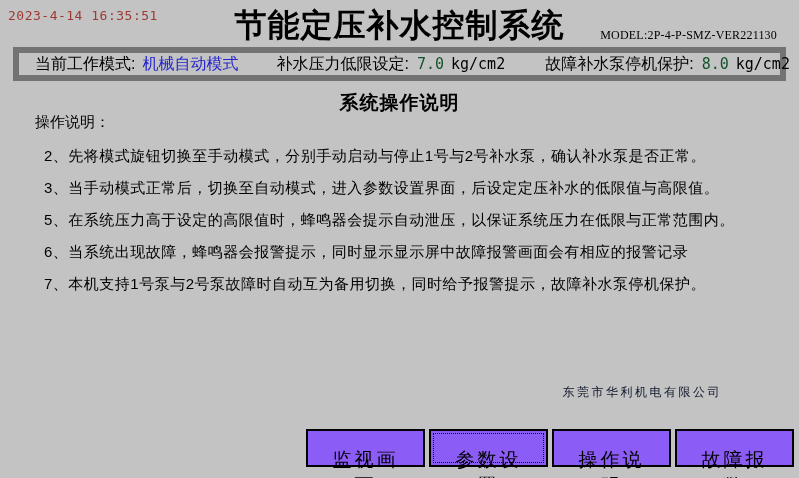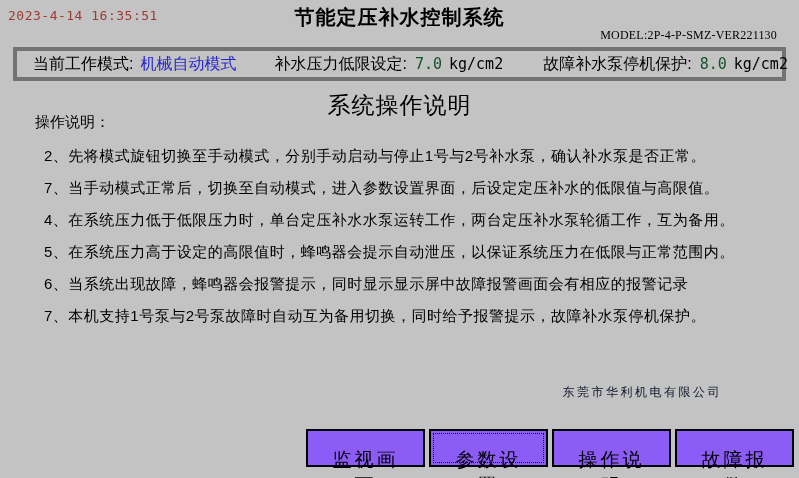--- a/index.html
+++ b/index.html
@@ -19,54 +19,54 @@
     font-family: "DejaVu Sans Mono", monospace;
     font-size: 13px;
     letter-spacing: 0.5px;
     color: #9e3a32;
     white-space: pre;
   }
   .title {
     position: absolute;
     left: 0; right: 0; top: 4px;
     text-align: center;
-    font-size: 20px;
+    font-size: 32px;
     font-weight: bold;
     letter-spacing: 1px;
   }
   .model {
     position: absolute;
     right: 22px; top: 28px;
     font-family: Liberation Serif, serif;
     font-size: 12px;
     letter-spacing: 0.2px;
   }
   .status-bar {
     position: absolute;
     left: 13px; top: 47px;
     width: 773px; height: 34px;
-    border: 4px solid #737373;
+    border: 6px solid #737373;
     display: flex;
     align-items: center;
     font-size: 16px;
     white-space: nowrap;
   }
   .status-bar .lbl { color: #000; }
   .status-bar .mode-value { color: #2626cc; margin-left: 7px; }
   .status-bar .red-value { color: #14532d; margin-left: 8px; font-family: "DejaVu Sans Mono", monospace; font-size: 15px; }
   .status-bar .unit { margin-left: 7px; font-family: "DejaVu Sans Mono", monospace; font-size: 15px; }
   .status-bar .seg1 { margin-left: 16px; }
   .status-bar .seg2 { margin-left: 38px; }
   .status-bar .seg3 { margin-left: 40px; }
   .section-title {
     position: absolute;
     left: 0; right: 0; top: 90px;
     text-align: center;
-    font-size: 23px;
-    font-weight: normal;
+    font-size: 19px;
+    font-weight: bold;
     letter-spacing: 1px;
   }
   .intro {
     position: absolute;
     left: 35px; top: 113px;
     font-size: 15px;
   }
   .instructions {
     position: absolute;
     left: 44px; top: 148px; right: 8px;
@@ -125,22 +125,21 @@
     <span class="lbl seg3">故障补水泵停机保护:</span>
     <span class="red-value">8.0</span>
     <span class="unit">kg/cm2</span>
   </div>
 
   <div class="section-title">系统操作说明</div>
   <div class="intro">操作说明：</div>
 
   <div class="instructions">
     <p>2、先将模式旋钮切换至手动模式，分别手动启动与停止1号与2号补水泵，确认补水泵是否正常。</p>
-    <p>7、当手动模式正常后，切换至自动模式，进入参数设置界面，后设定定压补水的低限值与高限值。</p>
-    <p>4、在系统压力低于低限压力时，单台定压补水水泵运转工作，两台定压补水泵轮循工作，互为备用。</p>
+    <p>3、当手动模式正常后，切换至自动模式，进入参数设置界面，后设定定压补水的低限值与高限值。</p>
     <p>5、在系统压力高于设定的高限值时，蜂鸣器会提示自动泄压，以保证系统压力在低限与正常范围内。</p>
     <p>6、当系统出现故障，蜂鸣器会报警提示，同时显示显示屏中故障报警画面会有相应的报警记录</p>
     <p>7、本机支持1号泵与2号泵故障时自动互为备用切换，同时给予报警提示，故障补水泵停机保护。</p>
   </div>
 
   <div class="company">东莞市华利机电有限公司</div>
 
   <div class="nav">
     <button>监视画面</button>
     <button class="focused">参数设置</button>

